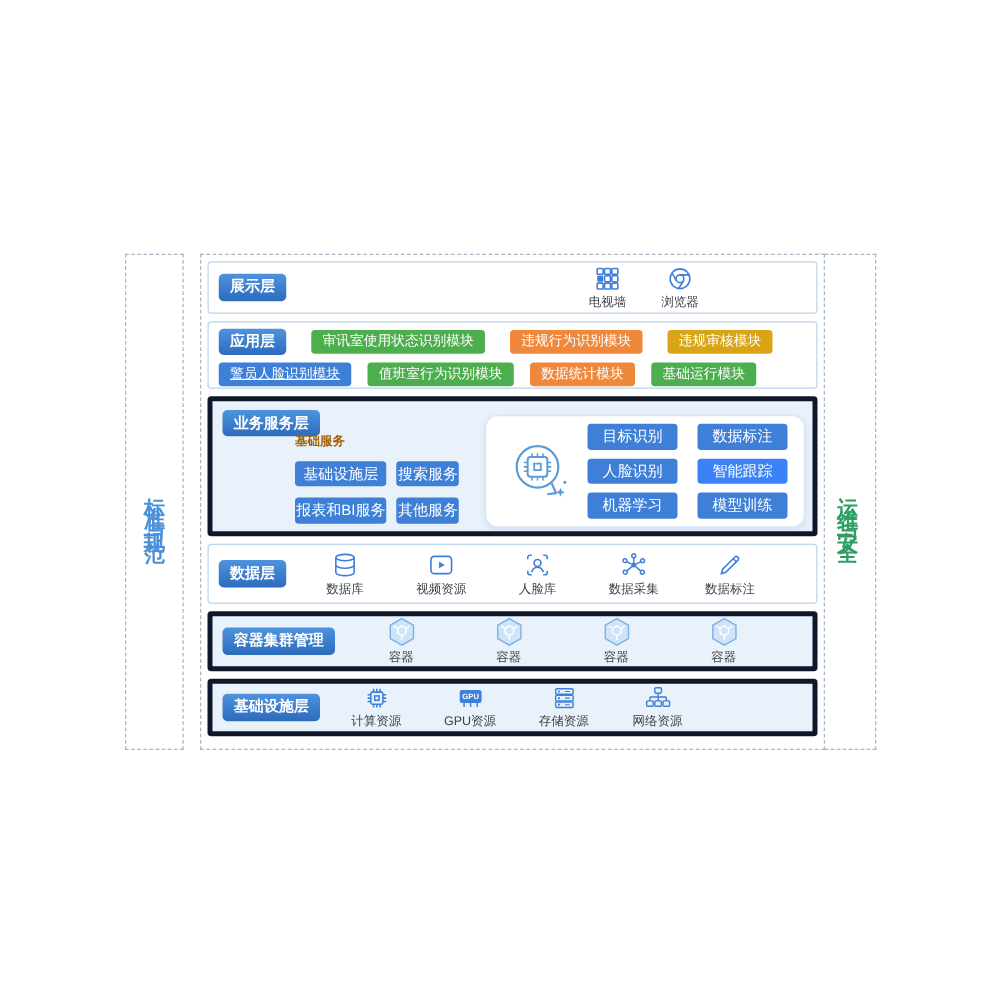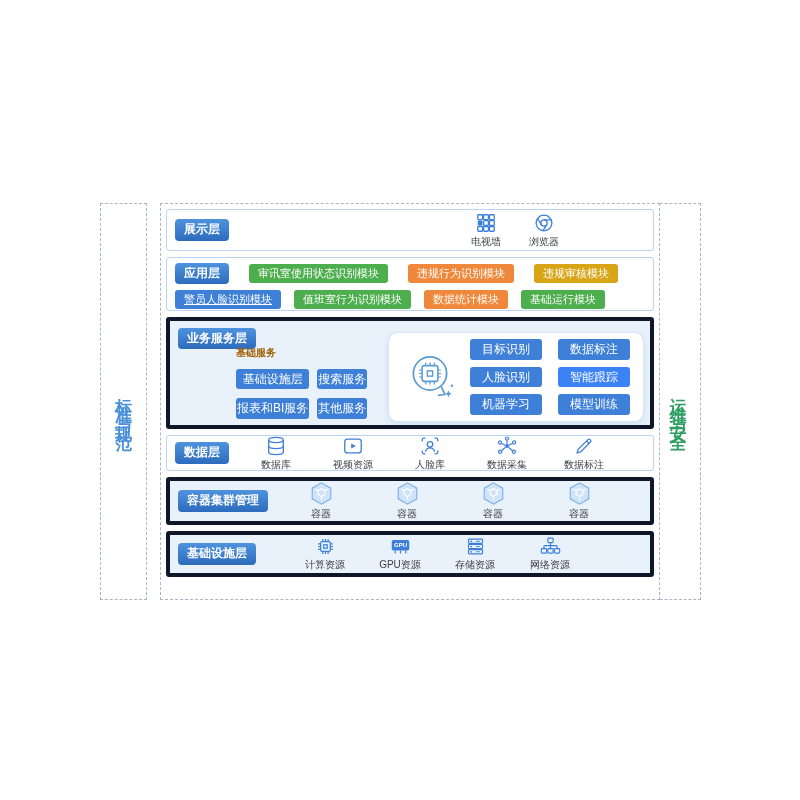--- a/index.html
+++ b/index.html
@@ -50,30 +50,30 @@
   .basic-title { color:#a16207; font-weight:700; font-size:10px; margin-bottom:9px; }
   .basic-grid { display:grid; grid-template-columns:auto auto; gap:9px 8px; justify-content:start; }
   .sbtn { background:#3e7fd8; color:#fff; font-size:12px; padding:3px 1px; border-radius:3px;
     text-align:center; white-space:nowrap; line-height:1.2; }
   .ai-box { position:absolute; left:218px; top:11px; width:256px; height:90px; background:#fff;
     border:1px solid #d8e6f5; border-radius:10px; box-shadow:0 2px 6px rgba(60,100,160,.14);
     display:flex; align-items:center; gap:12px; padding:6px 13px; }
   .ai-grid { display:grid; grid-template-columns:1fr 1fr; gap:7px 16px; flex:1; }
 
   
-  .l-data { height:36px; display:flex; align-items:center; padding:0 8px; }
+  .l-data { height:48px; display:flex; align-items:center; padding:0 8px; }
   .data-items { display:flex; gap:31px; margin-left:24px; }
 
   
   .l-cont { height:48px; display:flex; align-items:center; padding:0 8px; }
   .cont-items { display:flex; gap:40px; margin-left:30px; }
 
   
   .l-infra { height:46px; display:flex; align-items:center; padding:0 8px; }
-  .infra-items { display:flex; gap:29px; margin-left:46px; }
+  .infra-items { display:flex; gap:29px; margin-left:22px; }
 </style>
 </head>
 <body>
 
 <div class="canvas">
 
   <div class="pillar left">
     <div class="pillar-label">标准与规范</div>
   </div>
 

